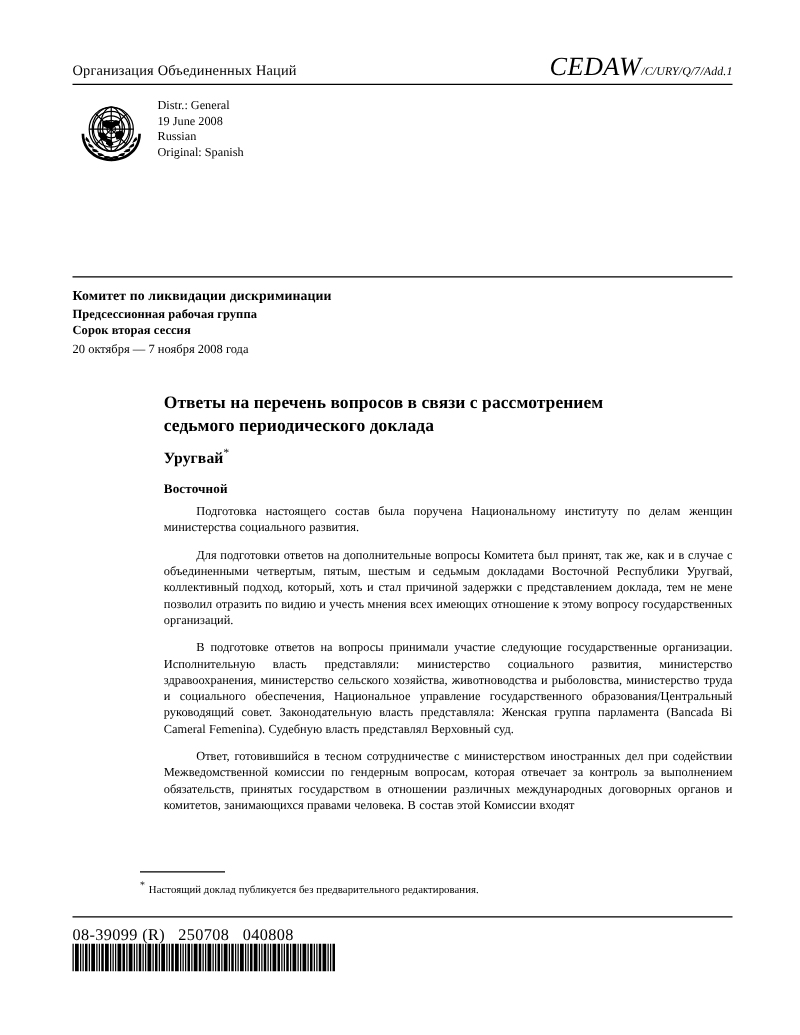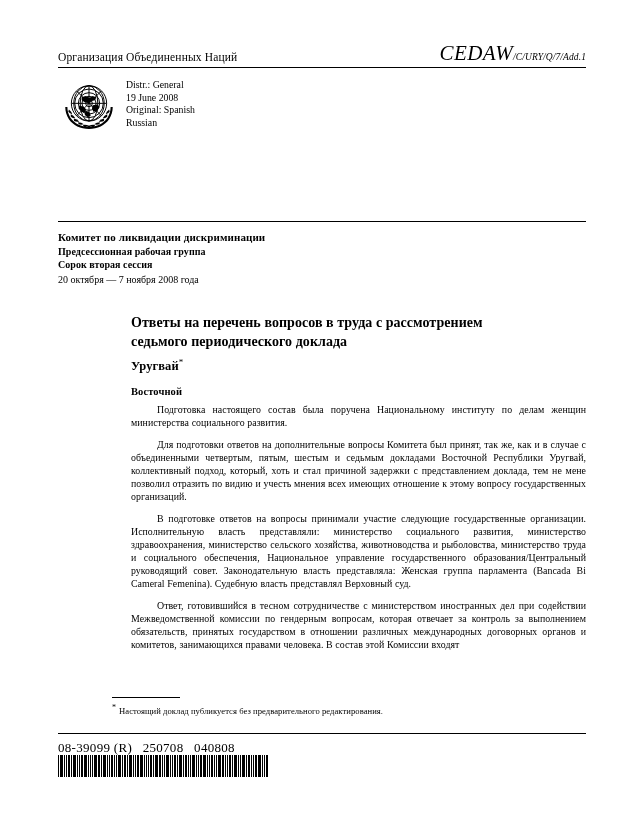--- a/index.html
+++ b/index.html
@@ -296,37 +296,37 @@
             <path d="M60 75.5 q-5.5 -1 -10 1.5 q4 2.5 8.5 1.5 z"></path>
             <path d="M47 78 l3 4 3 -4 -3 -1.5 z"></path>
           </g>
         </svg>
       </div>
 
 
       <div class="distr-block">
         <div>Distr.: General</div>
         <div>19 June 2008</div>
+        <div>Russian</div>
         <div>Original: Spanish</div>
-        <div>Russian</div>
       </div>
 
     </div>
   </div>
 
   <div class="rule-section"></div>
 
   <div class="committee">
     <div class="committee-name">Комитет по ликвидации дискриминации</div>
     <div class="committee-sub">Предсессионная рабочая группа</div>
     <div class="committee-sub">Сорок вторая сессия</div>
     <div class="committee-dates">20 октября — 7 ноября 2008 года</div>
   </div>
 
-  <div class="doc-title">Ответы на перечень вопросов в труда с рассмотрением седьмого периодического доклада</div>
+  <div class="doc-title">Ответы на перечень вопросов в связи с рассмотрением седьмого периодического доклада</div>
 
   <div class="country"><span>Уругвай</span><sup>*</sup></div>
 
   <div class="intro-heading">Восточной</div>
 
   <div class="body-text">
     <p>Подготовка настоящего состав была поручена Национальному институту по делам женщин министерства социального развития.</p>
     <p>Для подготовки ответов на дополнительные вопросы Комитета был принят, так же, как и в случае с объединенными четвертым, пятым, шестым и седьмым докладами Восточной Республики Уругвай, коллективный подход, который, хоть и стал причиной задержки с представлением доклада, тем не мене позволил отразить по видию и учесть мнения всех имеющих отношение к этому вопросу государственных организаций.</p>
     <p>В подготовке ответов на вопросы принимали участие следующие государственные организации. Исполнительную власть представляли: министерство социального развития, министерство здравоохранения, министерство сельского хозяйства, животноводства и рыболовства, министерство труда и социального обеспечения, Национальное управление государственного образования/Центральный руководящий совет. Законодательную власть представляла: Женская группа парламента (Bancada Bi Cameral Femenina). Судебную власть представлял Верховный суд.</p>
     <p>Ответ, готовившийся в тесном сотрудничестве с министерством иностранных дел при содействии Межведомственной комиссии по гендерным вопросам, которая отвечает за контроль за выполнением обязательств, принятых государством в отношении различных международных договорных органов и комитетов, занимающихся правами человека. В состав этой Комиссии входят</p>

